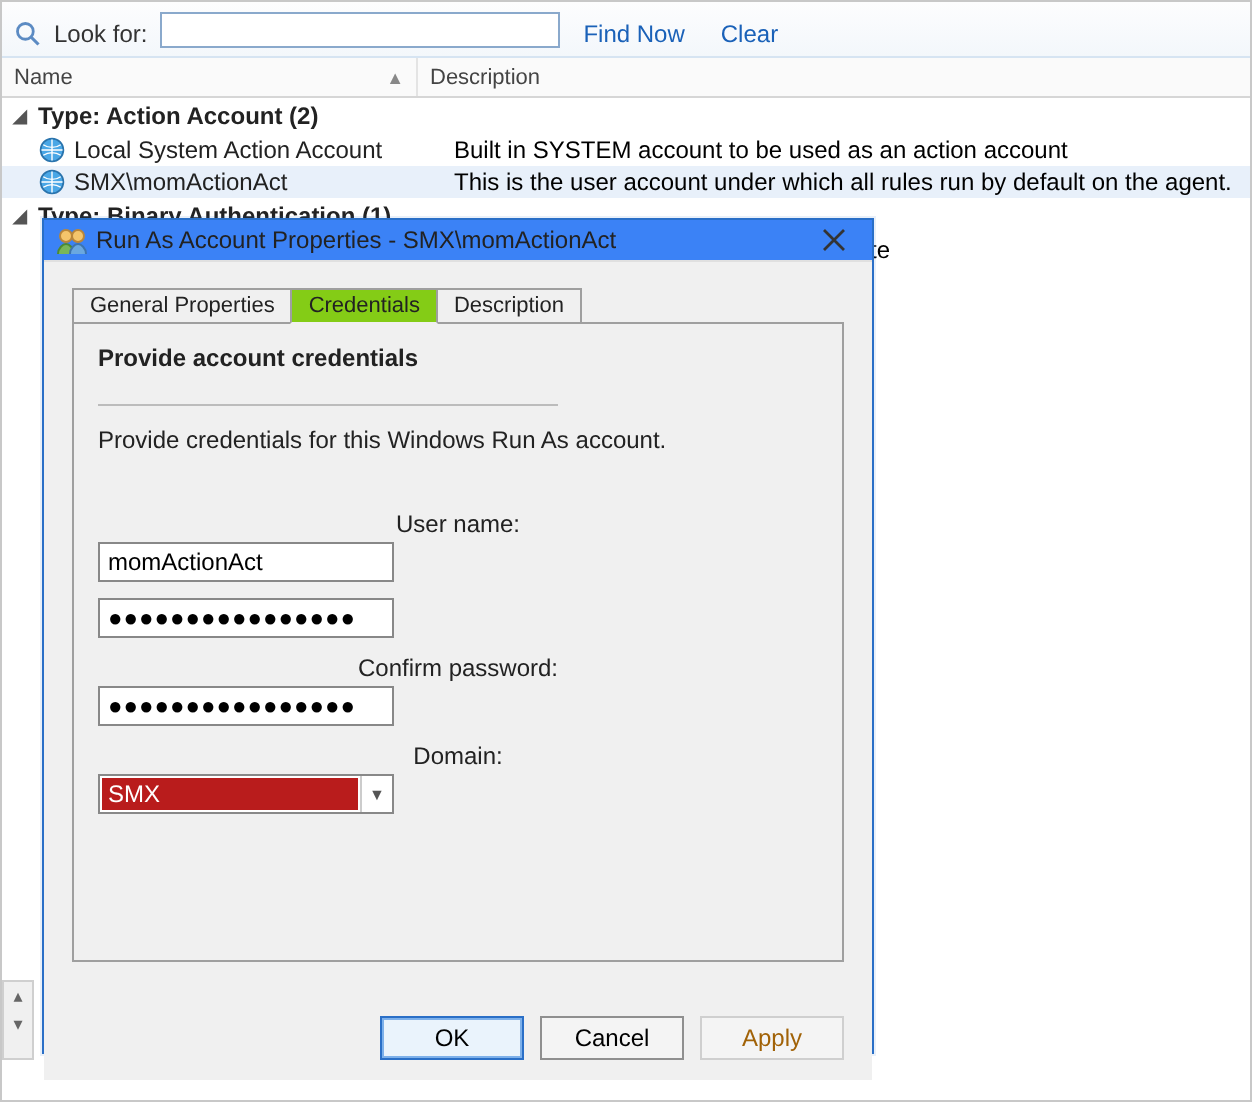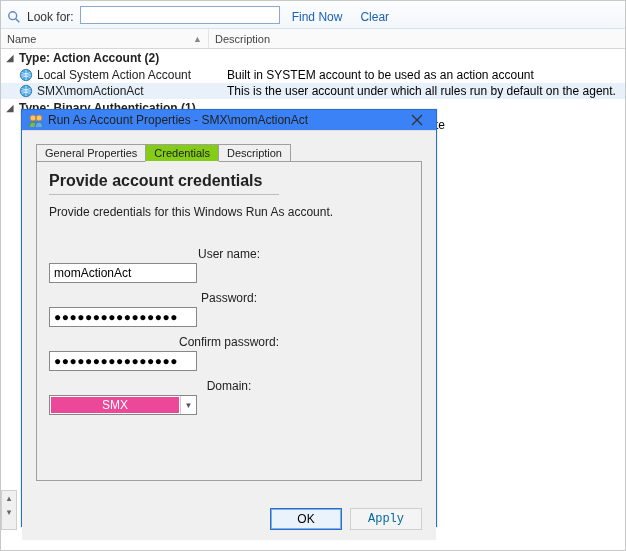--- a/index.html
+++ b/index.html
@@ -165,22 +165,22 @@
   .tab-panel {
     border: 1px solid #9f9f9f;
     border-top: 1px solid #9f9f9f;
     background: #f0f0f0;
     padding: 10px 12px;
     height: 320px;
   }
 
   .section-head {
     font-weight: 600;
-    font-size: 16px;
-    padding-bottom: 4px;
+    font-size: 12px;
+    padding-bottom: 16px;
     border-bottom: 1px solid #bcbcbc;
     margin-bottom: 10px;
     width: 230px;
   }
   .hint { margin-bottom: 28px; }
   .form-row { margin-bottom: 8px; }
   .form-row label { display: block; margin-bottom: 2px; text-align: center; }
   .form-row input[type=text],
   .form-row input[type=password] {
     width: 148px;
@@ -195,25 +195,24 @@
   .combo {
     width: 148px;
     height: 20px;
     border: 1px solid #888;
     background: #fff;
     display: flex;
     align-items: center;
   }
   .combo .combo-val {
     flex: 1;
-    background: #ec4899;
+    background: #b91c1c;
     color: #fff;
     padding: 1px 3px;
     margin: 1px;
-    text-align: center;
   }
   .combo .combo-arrow {
     width: 16px; height: 100%;
     display: flex; align-items: center; justify-content: center;
     border-left: 1px solid #ccc;
     font-size: 8px; color: #555;
     cursor: pointer;
   }
 
   .dialog-buttons {
@@ -232,24 +231,23 @@
     font-size: 12px;
     cursor: pointer;
     margin-top: 19px;
   }
   .btn.default {
     border: 1px solid #2a6fc7;
     box-shadow: inset 0 0 0 1px #7db0ea;
     background: #eaf3fc;
   }
   .btn.disabled {
-    color: #0369a1;
+    color: #a16207;
     border-color: #cfcfcf;
     cursor: default;
-    font-family: Liberation Mono, monospace;
   }
 </style>
 </head>
 <body>
 
 <div class="lookfor-bar">
   <span class="magnifier-icon">
     <svg viewBox="0 0 16 16" width="14" height="14">
         <circle cx="6.5" cy="6.5" r="4.5" fill="none" stroke="#5c8bc3" stroke-width="1.6"></circle>
         <line x1="10" y1="10" x2="14" y2="14" stroke="#5c8bc3" stroke-width="1.8"></line>
@@ -345,36 +343,36 @@
     <div class="tab-panel">
       <div class="section-head">Provide account credentials</div>
       <div class="hint">Provide credentials for this Windows Run As account.</div>
 
       <div class="form-row">
         <label>User name:</label>
         <input type="text" value="momActionAct" style="">
       </div>
 
       <div class="form-row">
-        <label>Password:</label>
         <input type="text" class="password" value="●●●●●●●●●●●●●●●●" style="">
       </div>
 
       <div class="form-row">
         <label>Confirm password:</label>
         <input type="text" class="password" value="●●●●●●●●●●●●●●●●" style="">
       </div>
 
       <div class="form-row">
         <label>Domain:</label>
         <div class="combo">
           <span class="combo-val">SMX</span>
           <span class="combo-arrow">▼</span>
         </div>
       </div>
     </div>
   </div>
 
   <div class="dialog-buttons">
     <button class="btn default">OK</button>
+    <button class="btn">Cancel</button>
     <button class="btn disabled">Apply</button>
   </div>
 </div>
 
 </body></html>

